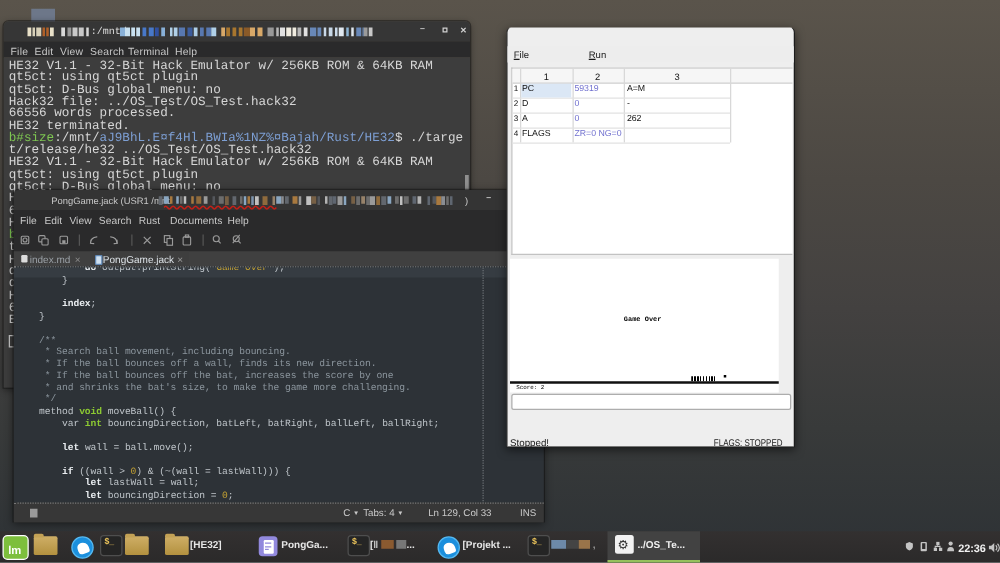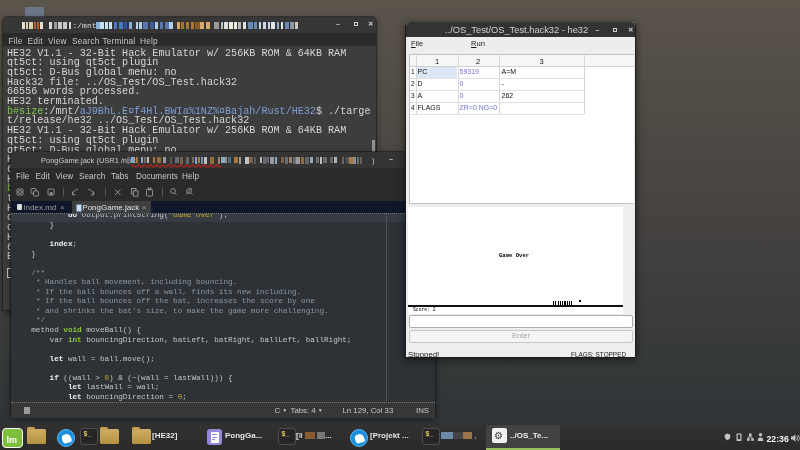--- a/index.html
+++ b/index.html
@@ -22,21 +22,21 @@
 .tg{color:#7ec652;}
 .tb{color:#7d9fd4;}
 
 #ed{position:absolute;left:11px;top:152px;width:424px;height:265px;background:#2c2c2c;
  box-shadow:0 2px 7px rgba(0,0,0,0.5);border-radius:4px 4px 0 0;outline:1px solid rgba(15,15,15,0.5);}
 #ed-title{position:absolute;left:0;top:0;width:100%;height:16px;background:#343434;
  border-radius:4px 4px 0 0;color:#cccccc;font-size:7.8px;}
 #ed-menu{position:absolute;left:0;top:16px;width:100%;height:16px;background:#2a2a2b;
  color:#c8c8c8;font-size:8.2px;letter-spacing:0.05px;}
 #ed-tool{position:absolute;left:0;top:32px;width:100%;height:17px;background:#2a2a2b;}
-#ed-tabs{position:absolute;left:0;top:49px;width:100%;height:12px;background:#0f172a;}
+#ed-tabs{position:absolute;left:0;top:49px;width:100%;height:12px;background:#404040;}
 #ed-code{position:absolute;left:0;top:61px;width:100%;height:189px;background:#2d3237;
  overflow:hidden;border-top:1px dotted #777;}
 #ed-code pre{margin:0;padding:0 0 0 2px;font-family:"Liberation Mono",monospace;
  font-size:7.7px;line-height:9.55px;color:#bfc5ca;letter-spacing:-0.04px;}
 .kw{font-weight:bold;color:#e9edf0;}
 .ty{font-weight:bold;color:#8cc832;font-family:Liberation Mono, monospace;}
 .cm{color:#8b959d;}
 .st{color:#c7a332;}
 .nu{color:#c7a332;}
 #ed-status{position:absolute;left:0;top:250px;width:100%;height:15px;background:#373737;
@@ -236,21 +236,21 @@
       <svg class="abs" style="left:120px;top:11.5px;" width="92" height="4">
           <path d="M0 2 q1.5 -2.2 3 0 t3 0 t3 0 t3 0 t3 0 t3 0 t3 0 t3 0 t3 0 t3 0 t3 0 t3 0 t3 0 t3 0 t3 0 t3 0 t3 0 t3 0 t3 0 t3 0 t3 0 t3 0 t3 0 t3 0 t3 0 t3 0 t3 0 t3 0 t3 0 t3 0" stroke="#c22018" stroke-width="1.2" fill="none"></path>
         </svg>
       <span class="wbtn abs" style="left:378px;top:2.5px;font-size:7px;">–</span>
     </div>
     <div id="ed-menu">
       <span class="abs" style="left:5px;top:4px;">File</span>
       <span class="abs" style="left:24.5px;top:4px;">Edit</span>
       <span class="abs" style="left:44.5px;top:4px;">View</span>
       <span class="abs" style="left:68px;top:4px;">Search</span>
-      <span class="abs" style="left:100px;top:4px;">Tabs</span>
+      <span class="abs" style="left:100px;top:4px;">Rust</span>
       <span class="abs" style="left:125px;top:4px;">Documents</span>
       <span class="abs" style="left:171px;top:4px;">Help</span>
     </div>
     <div id="ed-tool">
       <svg width="200" height="16" style="position:absolute;left:0;top:0;">
         <g stroke="#9a9a9a" fill="none" stroke-width="0.9">
           <rect x="6" y="5" width="6" height="6" rx="0.8"></rect>
             <circle cx="9" cy="8" r="1.6"></circle>
           <rect x="20" y="4.5" width="5" height="5" rx="0.8"></rect>
             <rect x="22.5" y="7" width="5" height="5" rx="0.8" fill="#2a2a2b"></rect>
@@ -285,22 +285,22 @@
     <div id="ed-code">
       <div class="abs" style="left:0;top:0;width:100%;height:7.5px;background:#363c42;"></div>
       <div class="abs" style="left:374.5px;top:0;width:0;height:189px;border-left:1px dotted #6a6f74;"></div>
 <pre class="abs" style="left:0;top:-2.6px;">            <span class="kw">do</span> Output.printString(<span class="st">"Game Over"</span>);
         }
 
         <span class="kw">index</span>;
     }
 
     <span class="cm">/**</span>
-     <span class="cm">* Handles ball movement, including bouncing.</span>
-     <span class="cm">* If the ball bounces off a wall, finds its new including.</span>
+     <span class="cm">* Search ball movement, including bouncing.</span>
+     <span class="cm">* If the ball bounces off a wall, finds its new direction.</span>
      <span class="cm">* If the ball bounces off the bat, increases the score by one</span>
      <span class="cm">* and shrinks the bat's size, to make the game more challenging.</span>
      <span class="cm">*/</span>
     method <span class="ty">void</span> moveBall() {
         var <span class="ty">int</span> bouncingDirection, batLeft, batRight, ballLeft, ballRight;
 
         <span class="kw">let</span> wall = ball.move();
 
         <span class="kw">if</span> ((wall &gt; <span class="nu">0</span>) &amp; (~(wall = lastWall))) {
             <span class="kw">let</span> lastWall = wall;
@@ -310,26 +310,20 @@
     <div id="ed-status">
       <span class="abs" style="left:13px;top:3.5px;width:6px;height:7px;background:#9a9a9a;"></span>
       <span class="abs" style="left:263.5px;top:2.5px;">C <span style="font-size:5px;vertical-align:1px;">▼</span></span>
       <span class="abs" style="left:279.5px;top:2.5px;">Tabs: 4 <span style="font-size:5px;vertical-align:1px;">▼</span></span>
       <span class="abs" style="left:331.5px;top:2.5px;">Ln 129, Col 33</span>
       <span class="abs" style="left:405px;top:2.5px;">INS</span>
     </div>
   </div>
 
   <div id="he">
-    <div id="he-title">
-      <span class="abs" style="left:39px;top:3px;">../OS_Test/OS_Test.hack32 - he32</span>
-      <span class="wbtn abs" style="left:189.5px;top:3.5px;font-size:7px;">–</span>
-      <span class="abs" style="left:206.5px;top:5.5px;width:2.4px;height:2.4px;border:0.9px solid #d0d0d0;"></span>
-      <span class="wbtn abs" style="left:222px;top:4px;font-size:6.5px;">✕</span>
-    </div>
     <div id="he-menu">
       <span class="abs" style="left:5px;top:2px;"><u>F</u>ile</span>
       <span class="abs" style="left:21px;top:2px;padding-left:44px;"><u>R</u>un</span>
     </div>
     <div id="he-table">
 
       <div class="abs" style="left:0;top:0;width:224px;height:11px;background:#f6f6f6;border-bottom:1px solid #d0d0d0;"></div>
       <span class="abs" style="left:25px;top:2px;">1</span>
       <span class="abs" style="left:66px;top:2px;">2</span>
       <span class="abs" style="left:129.5px;top:2px;">3</span>
@@ -369,21 +363,20 @@
       <span class="abs mono" style="left:91px;top:45px;font-size:5.5px;color:#000;font-weight:bold;letter-spacing:0.05px;">Game Over</span>
 
       <div class="abs" style="left:145px;top:94.5px;width:18.5px;height:3.8px;background:repeating-linear-gradient(90deg,#000 0,#000 1.2px,#fff 1.2px,#fff 2.3px);"></div>
 
       <div class="abs" style="left:170.5px;top:93px;width:2.6px;height:2.6px;background:#000;"></div>
 
       <div class="abs" style="left:0;top:98.5px;width:215px;height:1.7px;background:#111;"></div>
       <span class="abs mono" style="left:4.5px;top:100px;font-size:9.4px;color:#000;display:inline-block;transform:scale(0.5);transform-origin:left top;">Score: 2</span>
     </div>
     <div id="he-input"></div>
-    <div id="he-btn">Enter</div>
     <span class="abs" style="left:2px;top:328px;color:#1a1a1a;font-size:7.8px;white-space:nowrap;">Stopped!</span>
     <span class="abs" style="right:9px;top:328px;color:#1a1a1a;font-size:7.8px;white-space:nowrap;display:inline-block;transform:scaleX(0.82);transform-origin:right center;">FLAGS: STOPPED</span>
   </div>
 
   <div id="bar">
 
     <div class="titem" style="left:2px;width:21px;height:20px;top:3px;background:#7dbf3c;border:1.5px solid #ffffff;border-radius:4px;box-sizing:border-box;">
       <span style="position:absolute;left:3.5px;top:6px;color:#ffffff;font-size:9px;font-weight:bold;font-family:'Liberation Sans',sans-serif;">lm</span>
     </div>
     <div class="folder" style="left:27px;top:4px;"></div>

